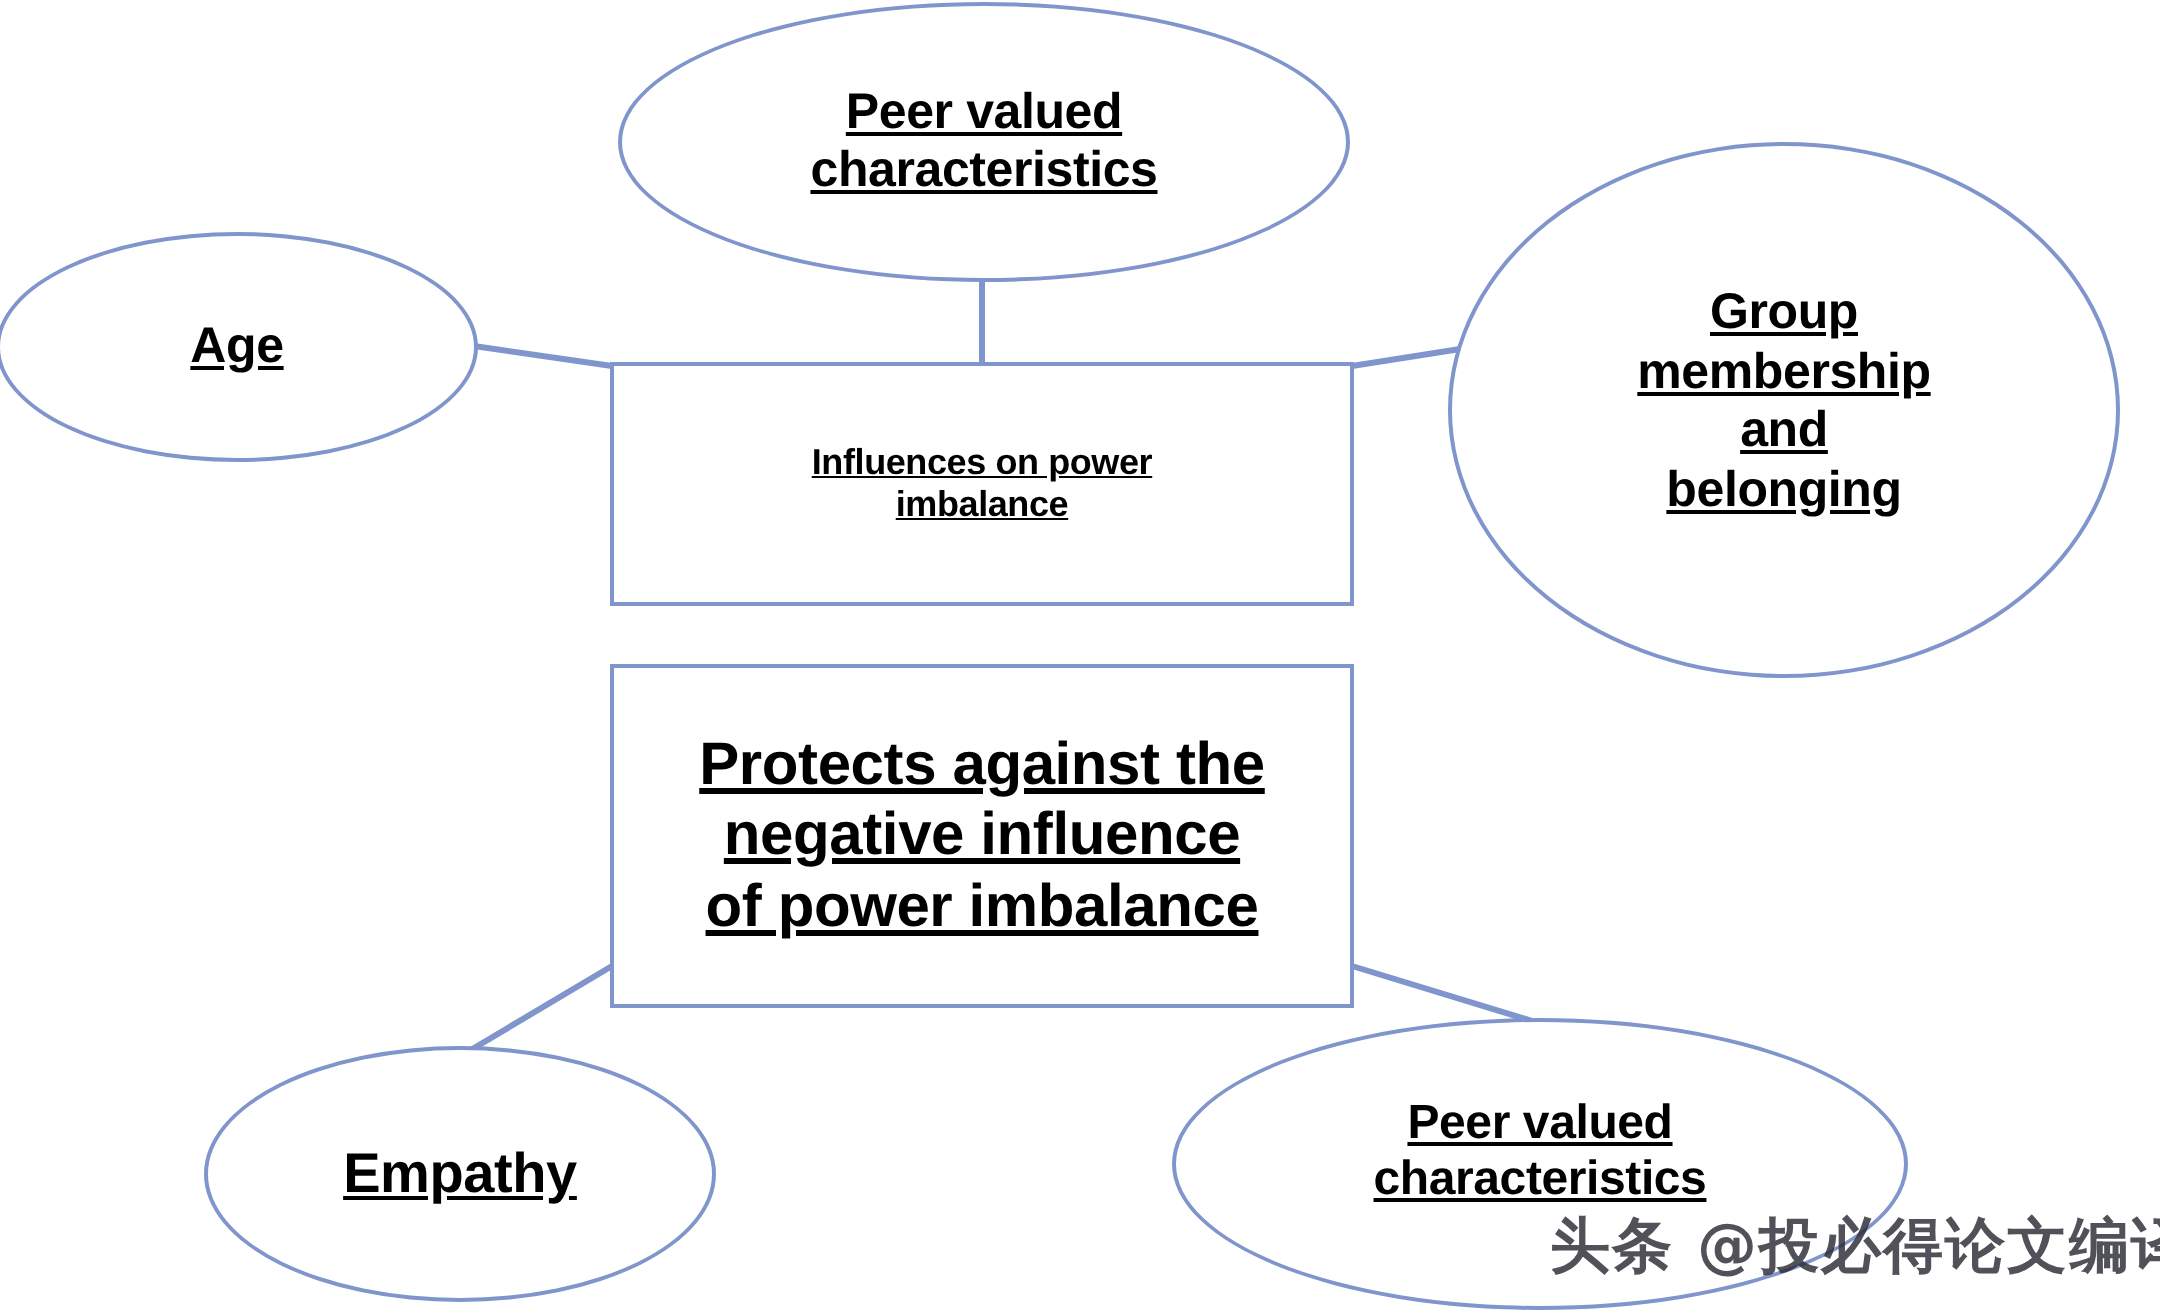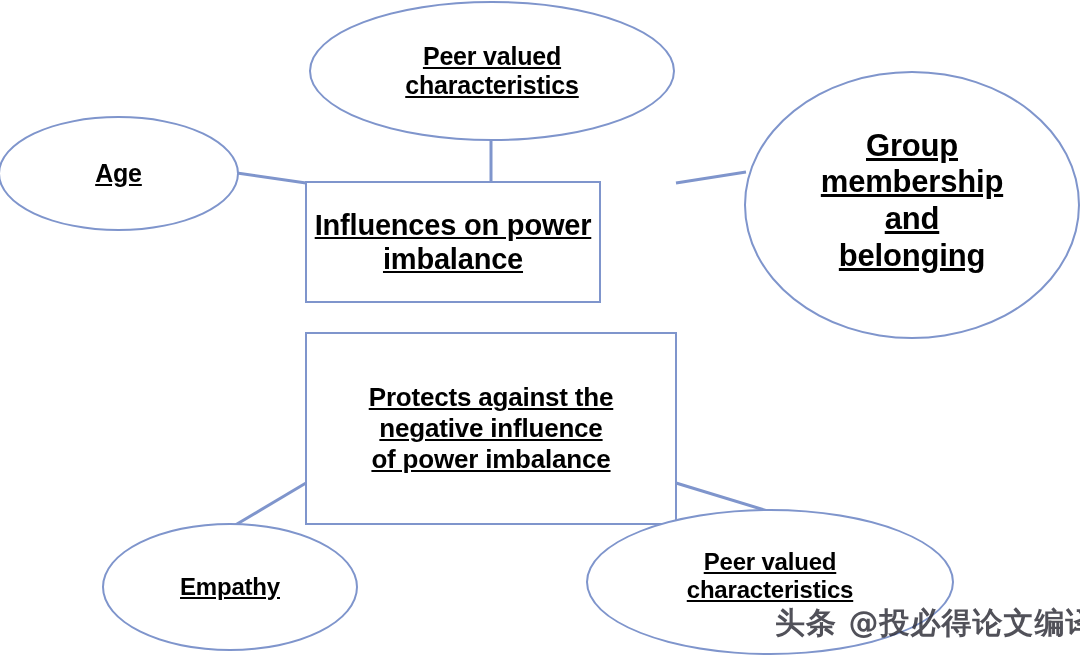--- a/index.html
+++ b/index.html
@@ -55,34 +55,34 @@
   
   #node-peer-valued-top {
     left: 309px; top: 1px; width: 366px; height: 140px;
     font-size: 25px;
   }
   #node-age {
     left: -2px; top: 116px; width: 241px; height: 115px;
     font-size: 25px;
   }
   #node-group-membership {
-    left: 744px; top: 71px; width: 336px; height: 268px;
-    font-size: 31px;
+    left: 724px; top: 71px; width: 336px; height: 268px;
+    font-size: 25px;
   }
   #node-influences {
-    left: 305px; top: 181px; width: 296px; height: 122px;
-    font-size: 29px;
+    left: 305px; top: 181px; width: 372px; height: 122px;
+    font-size: 18px;
   }
   #node-protects {
-    left: 305px; top: 332px; width: 372px; height: 193px;
-    font-size: 26px;
+    left: 305px; top: 332px; width: 372px; height: 172px;
+    font-size: 30px;
   }
   #node-empathy {
     left: 102px; top: 523px; width: 256px; height: 128px;
-    font-size: 24px;
+    font-size: 28px;
   }
   #node-peer-valued-bottom {
     left: 586px; top: 509px; width: 368px; height: 146px;
     font-size: 24px;
   }
   #node-peer-valued-bottom .label {
     transform: translateY(-6px);
   }
   #node-group-membership .label {
     transform: translateY(-4px);

